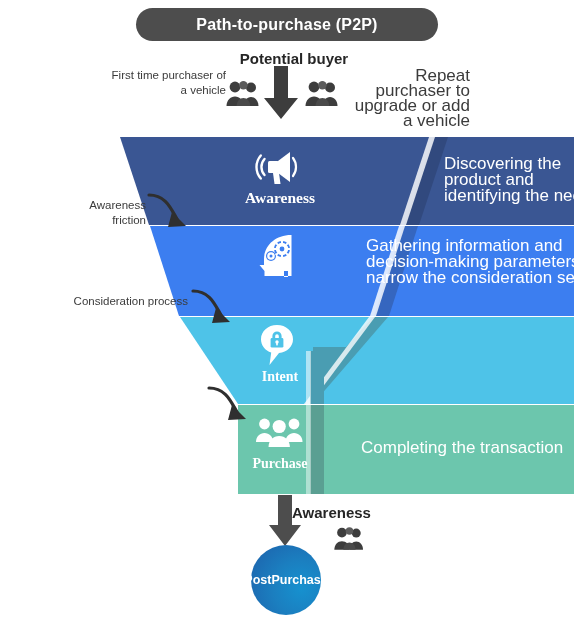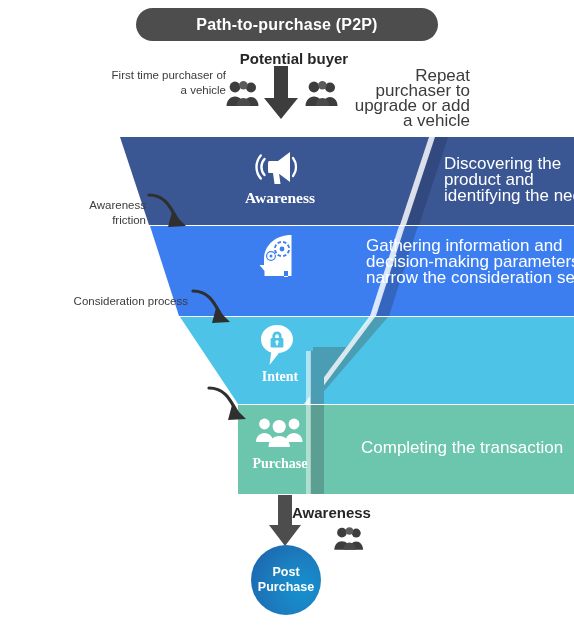--- a/index.html
+++ b/index.html
@@ -89,21 +89,21 @@
   #purchaser-label{
     position:absolute;left:244px;top:504px;width:150px;
     font-size:15px;font-weight:bold;color:#262626;
   }
   #people-purchaser{position:absolute;left:285px;top:525px;}
 
   #post-purchase-circle{
     position:absolute;left:203px;top:545px;width:70px;height:70px;
     border-radius:50%;
     background:radial-gradient(circle at 72% 62%, #1691cf 0%, #1b7fc0 42%, #1d5faa 100%);
-    display:flex;flex-direction:column;align-items:center;justify-content:center;
+    display:flex;flex-direction:row;align-items:center;justify-content:center;
   }
   #post-purchase-circle span{
     color:#ffffff;font-size:12.5px;font-weight:bold;line-height:15px;text-align:center;
     display:block;
   }
 </style>
 </head>
 <body>
 
 <div class="stage">

